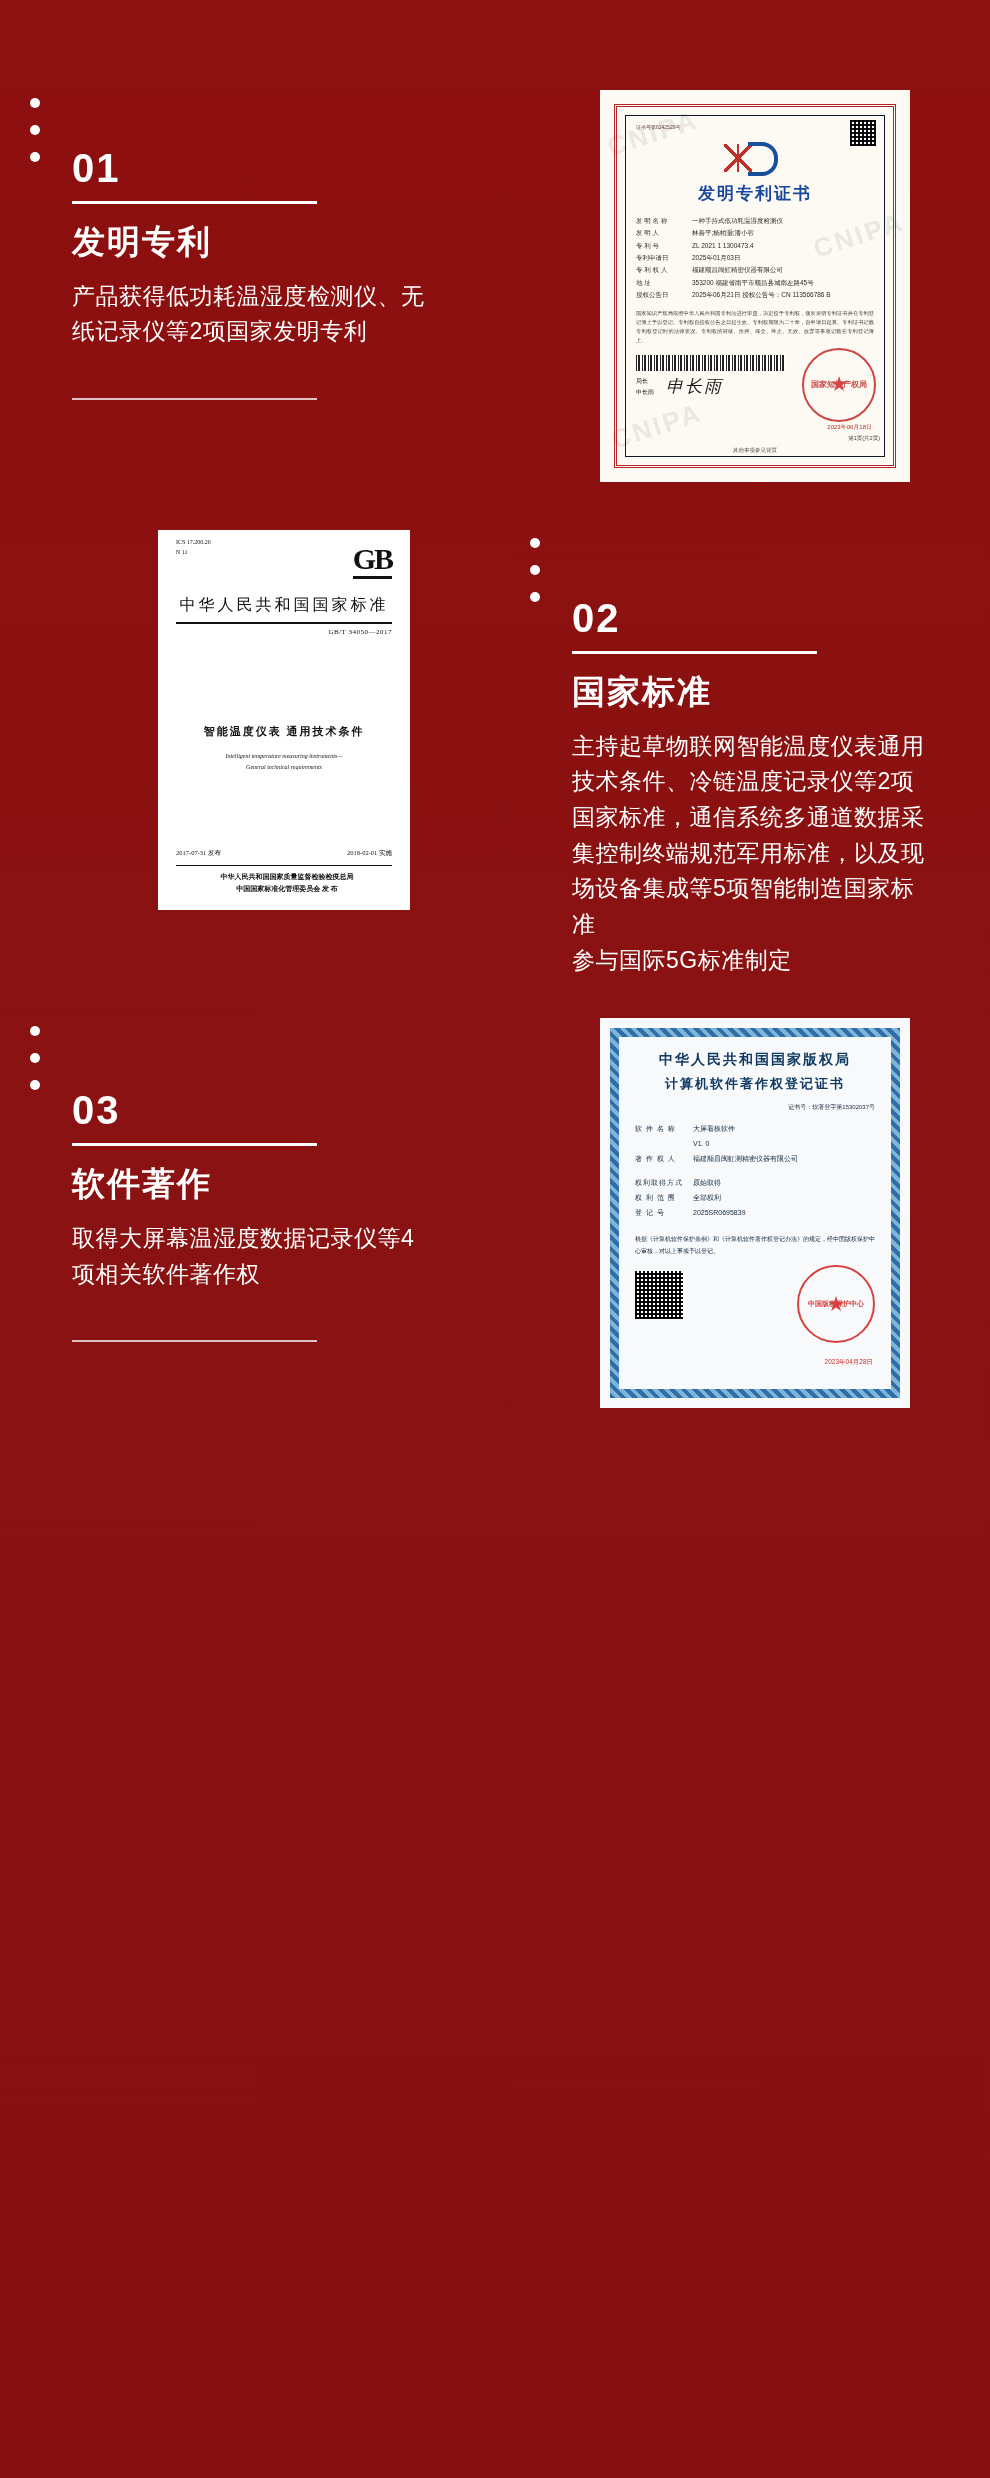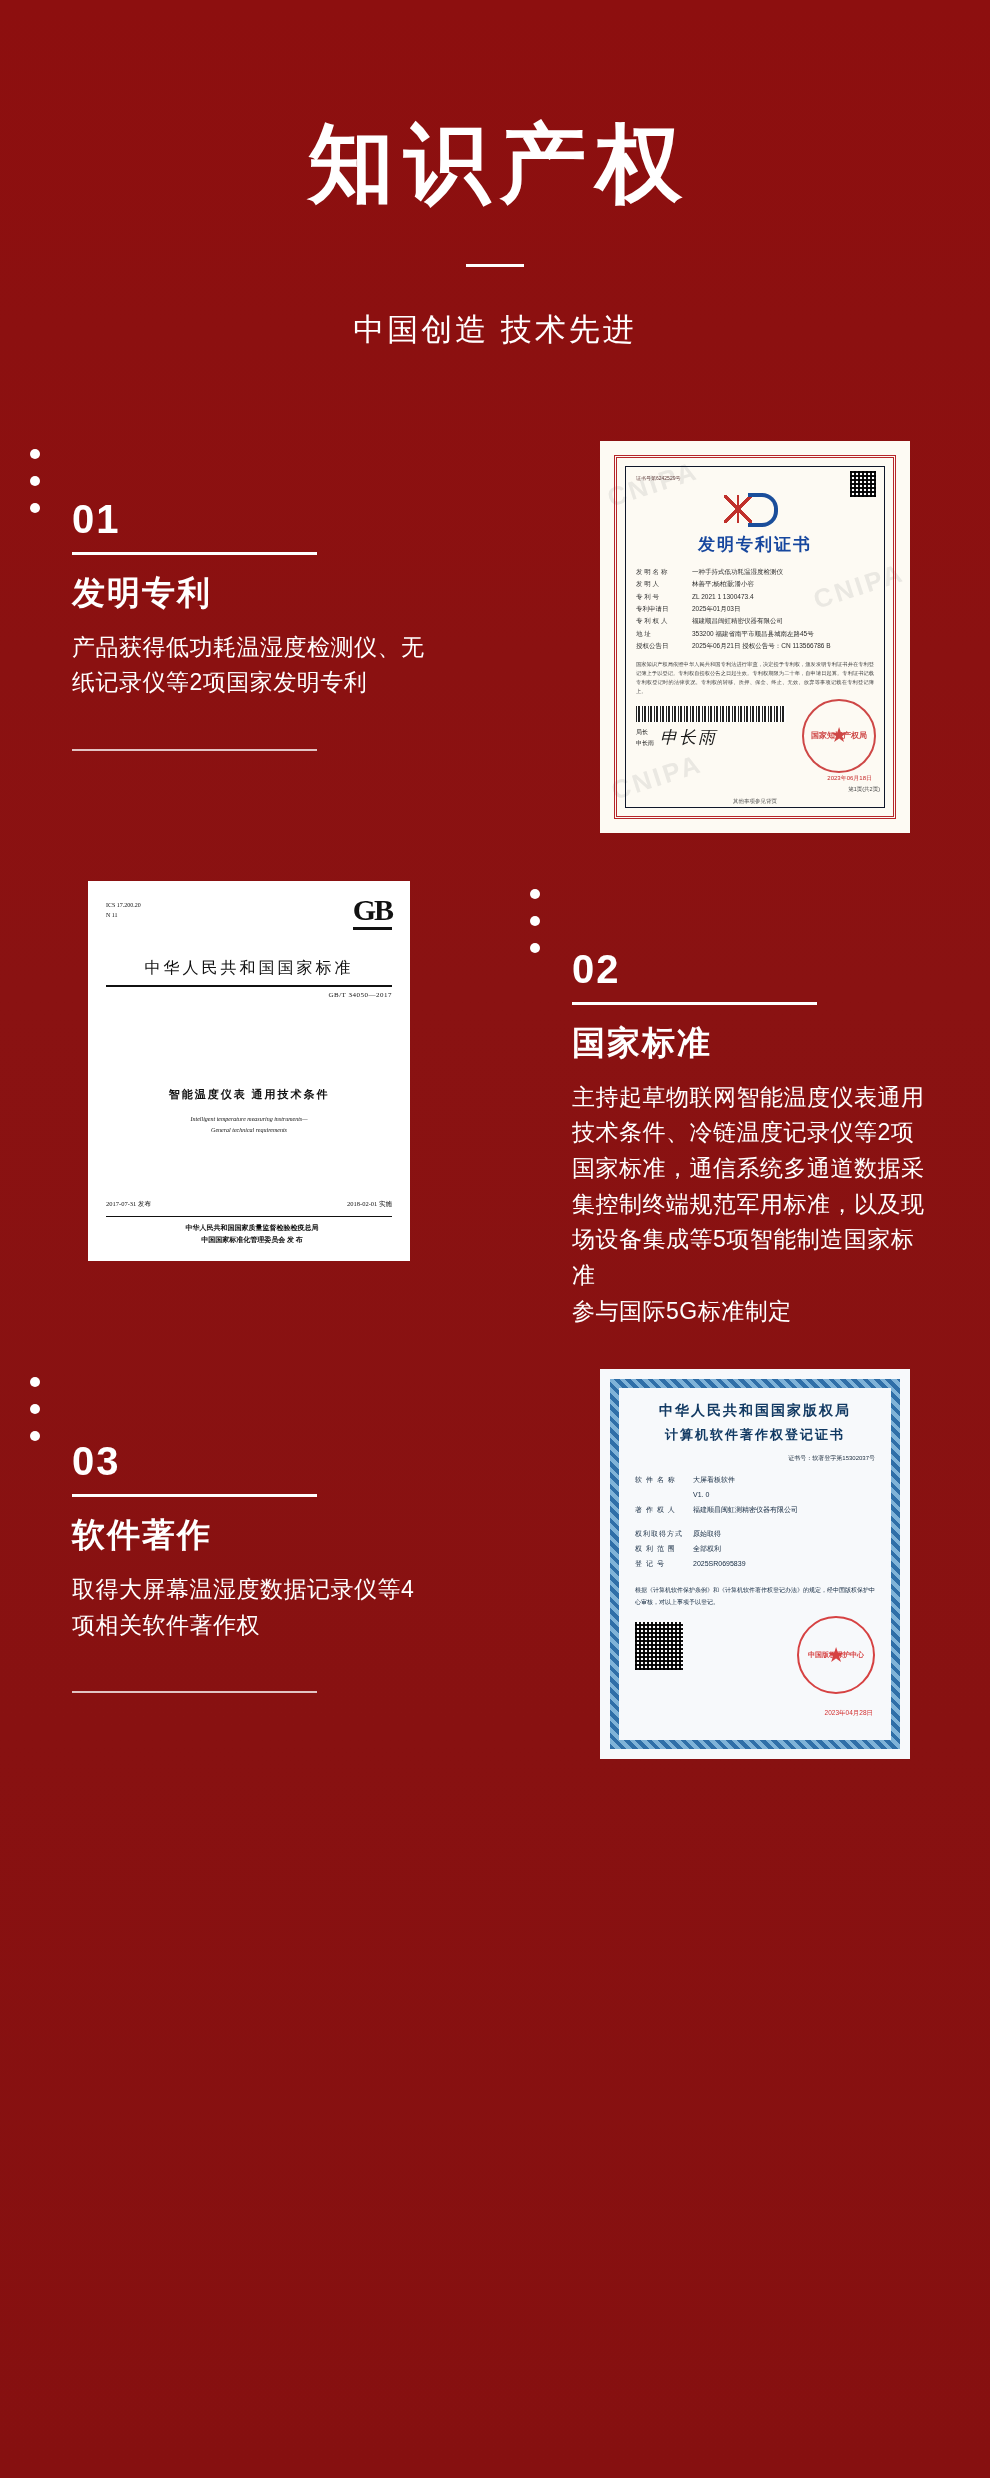--- a/index.html
+++ b/index.html
@@ -123,21 +123,21 @@
   .c1-rows div { white-space: nowrap; }
   .c1-rows .lbl { display: inline-block; width: 56px; color: #333; }
   .c1-para {
     font-size: 5.2px; color: #444; line-height: 1.7; margin-top: 8px;
     text-align: justify;
   }
   .c1-barcode {
     margin-top: 10px; height: 16px; width: 150px;
     background: repeating-linear-gradient(90deg,#222 0 1px,#fff 1px 2px,#222 2px 4px,#fff 4px 6px);
   }
-  .c1-sign { display: flex; align-items: flex-end; gap: 6px; margin-top: 4px;}
+  .c1-sign { display: flex; align-items: flex-end; gap: 12px; margin-top: 4px;}
   .c1-sign .lab { font-size: 6px; color: #222; line-height: 1.8;}
   .c1-sign .hand {
     font-family: "Liberation Serif", serif; font-size: 17px; color: #1a1a1a;
     font-style: italic; letter-spacing: 2px;
   }
   .c1-seal {
     position: absolute; right: 8px; bottom: 34px;
     width: 74px; height: 74px; border-radius: 50%;
     border: 2.5px solid #c62828;
     color: #c62828; opacity: 0.85;
@@ -162,22 +162,22 @@
   .qr {
     background-image:
       repeating-linear-gradient(90deg,#111 0 2px, #fff 2px 4px),
       repeating-linear-gradient(0deg,#111 0 2px, #fff 2px 4px);
     background-blend-mode: multiply;
     background-color: #fff;
   }
 
   
   .cert2 {
-    width: 322px; height: 380px;
-    background: #ffffff; padding: 20px 18px;
+    width: 252px; height: 380px;
+    background: #ffffff; padding: 8px 18px;
     color: #111; position: relative;
     font-family: "Liberation Serif", serif;
   }
   .c2-topleft { font-size: 6px; line-height: 1.6; }
   .c2-gb {
     position: absolute; right: 18px; top: 14px;
     font-size: 30px; font-weight: 700; letter-spacing: -2px;
     border-bottom: 3px solid #111; line-height: 1; padding-bottom: 2px;
   }
   .c2-title {
@@ -231,25 +231,20 @@
     display: flex; align-items: center; justify-content: center;
     font-size: 7px; font-weight: 700; text-align: center; opacity: .9;
   }
   .c3-date { position: absolute; right: 18px; bottom: 22px; font-size: 6.5px; color: #d32f2f; }
 </style>
 </head>
 <body>
 
 <div class="page">
 
-  <div class="header">
-    <div class="header-title">知识产权</div>
-    <div class="header-rule"></div>
-    <div class="header-sub">中国创造  技术先进</div>
-  </div>
 
   <div class="section" style="margin-top:90px;">
     <div class="block" style="padding:0 40px 0 30px;">
       <div class="txtcol" style="padding-top:60px;">
         <div class="dots">
             <span></span>
             <span></span>
             <span></span>
           </div>
         <div class="txtinner">

